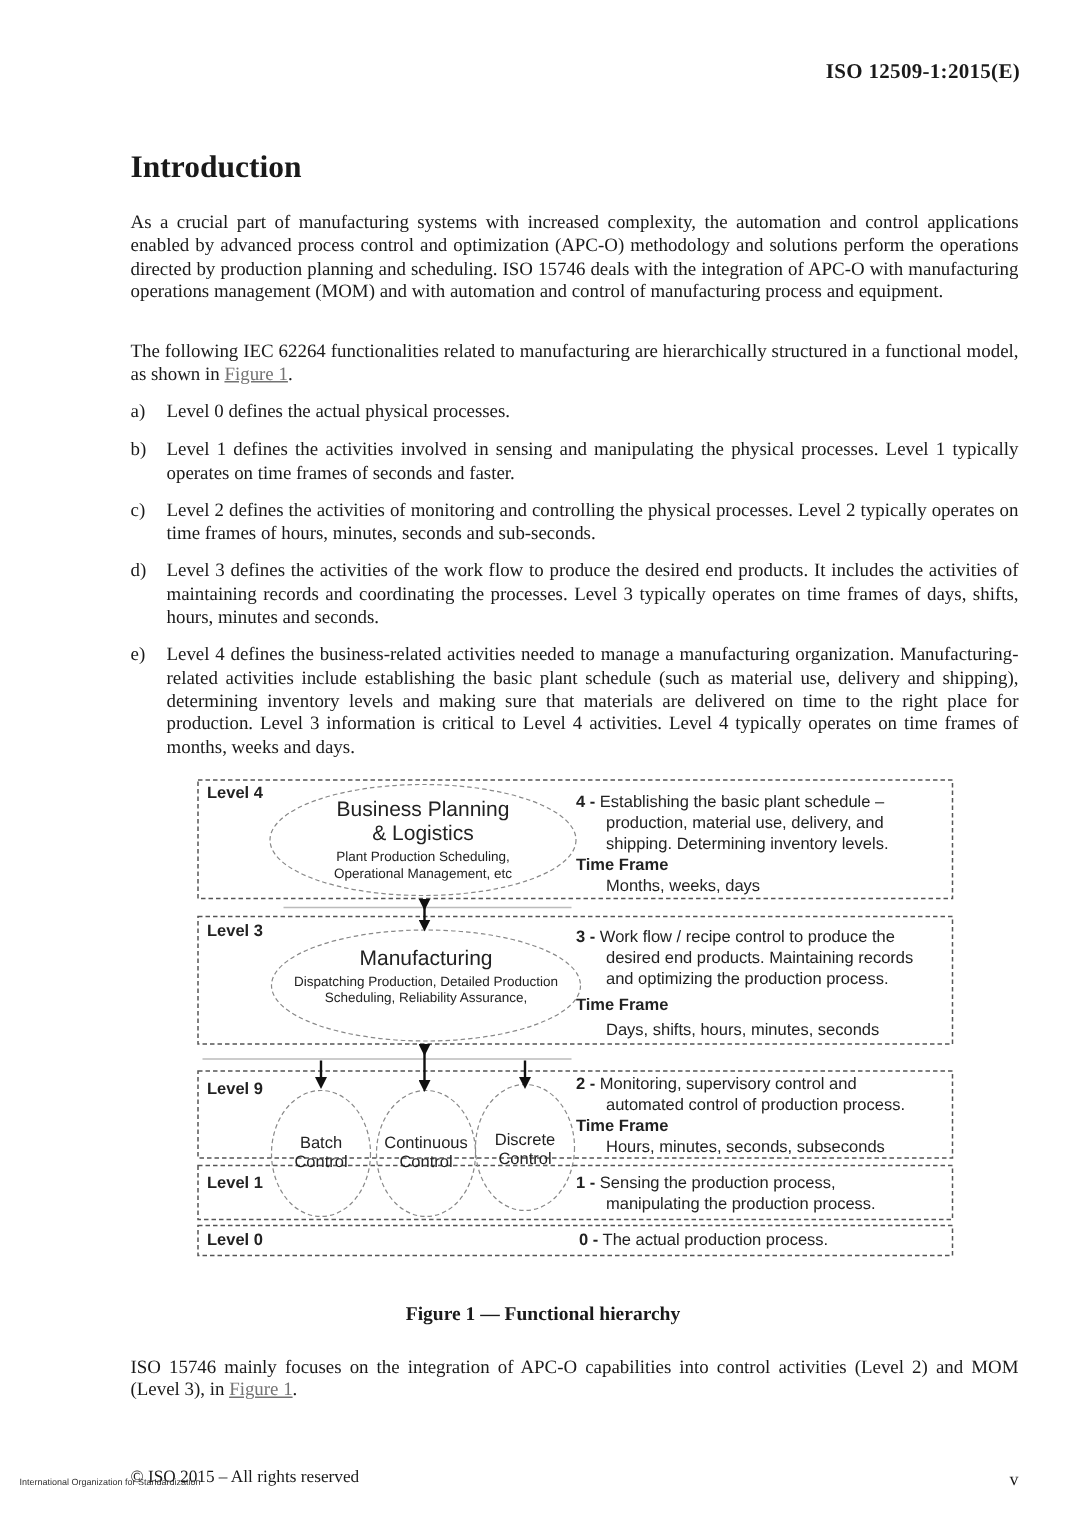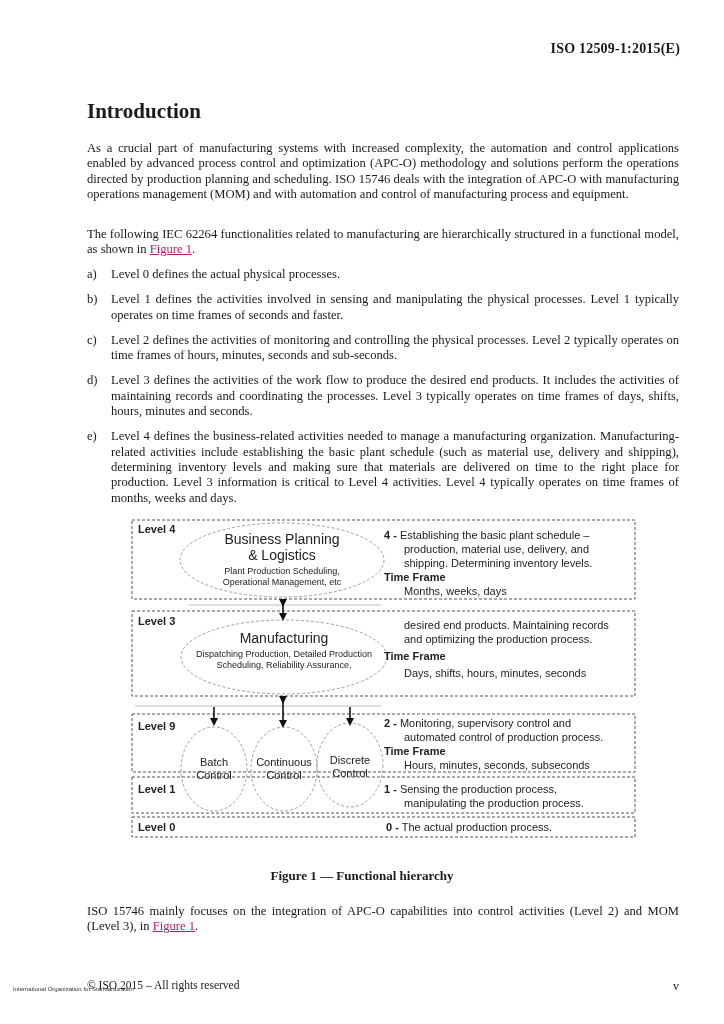--- a/index.html
+++ b/index.html
@@ -9,21 +9,21 @@
   .page-title { position: absolute; left: 87px; top: 99px; font-family: "Liberation Serif", serif; font-weight: bold; font-size: 21px; margin: 0; }
 
   .body-text { position: absolute; left: 87px; width: 592px; font-family: "Liberation Serif", serif; font-size: 12.6px; line-height: 15.3px; text-align: justify; margin: 0; }
   .p1 { top: 141px; }
   .p2 { top: 227px; }
   .list { position: absolute; left: 87px; width: 592px; margin: 0; padding: 0; list-style: none; font-family: "Liberation Serif", serif; font-size: 12.6px; line-height: 15.3px; }
   .list li { position: relative; padding-left: 24px; text-align: justify; margin-bottom: 10px; }
   .list .marker { position: absolute; left: 0; top: 0; }
   .list { top: 267px; }
 
-  a.xref { color: #be185d; text-decoration: underline; }
+  a.xref { color: #737373; text-decoration: underline; }
 
   .figure { position: absolute; left: 131px; top: 519px; width: 506px; height: 320px; }
   .figure svg { position: absolute; left: 0; top: 0; }
   .fig-text { position: absolute; font-family: "Liberation Sans", sans-serif; color: #222; white-space: nowrap; }
   .lvl { font-size: 11px; font-weight: bold; }
   .oval-title { font-size: 14px; text-align: center; line-height: 16px; }
   .oval-sub { font-size: 9px; text-align: center; line-height: 11px; }
   .desc { font-size: 11px; line-height: 14px; }
   .desc b { font-weight: bold; }
   .ctrl { font-size: 11px; text-align: center; line-height: 13px; }
@@ -115,20 +115,21 @@
   </div>
 
   <div class="fig-text desc" style="left:253px;top:9px;">
     <div><b>4 -</b> <span>Establishing the basic plant schedule –</span></div>
     <div style="padding-left:20px;">production, material use, delivery, and</div>
     <div style="padding-left:20px;">shipping. Determining inventory levels.</div>
     <div><b>Time Frame</b></div>
     <div style="padding-left:20px;">Months, weeks, days</div>
   </div>
   <div class="fig-text desc" style="left:253px;top:99px;">
+    <div><b>3 -</b> <span>Work flow / recipe control to produce the</span></div>
     <div style="padding-left:20px;">desired end products. Maintaining records</div>
     <div style="padding-left:20px;">and optimizing the production process.</div>
     <div style="margin-top:3px;"><b>Time Frame</b></div>
     <div style="padding-left:20px;margin-top:3px;">Days, shifts, hours, minutes, seconds</div>
   </div>
   <div class="fig-text desc" style="left:253px;top:197px;">
     <div><b>2 -</b> <span>Monitoring, supervisory control and</span></div>
     <div style="padding-left:20px;">automated control of production process.</div>
     <div><b>Time Frame</b></div>
     <div style="padding-left:20px;">Hours, minutes, seconds,  subseconds</div>

